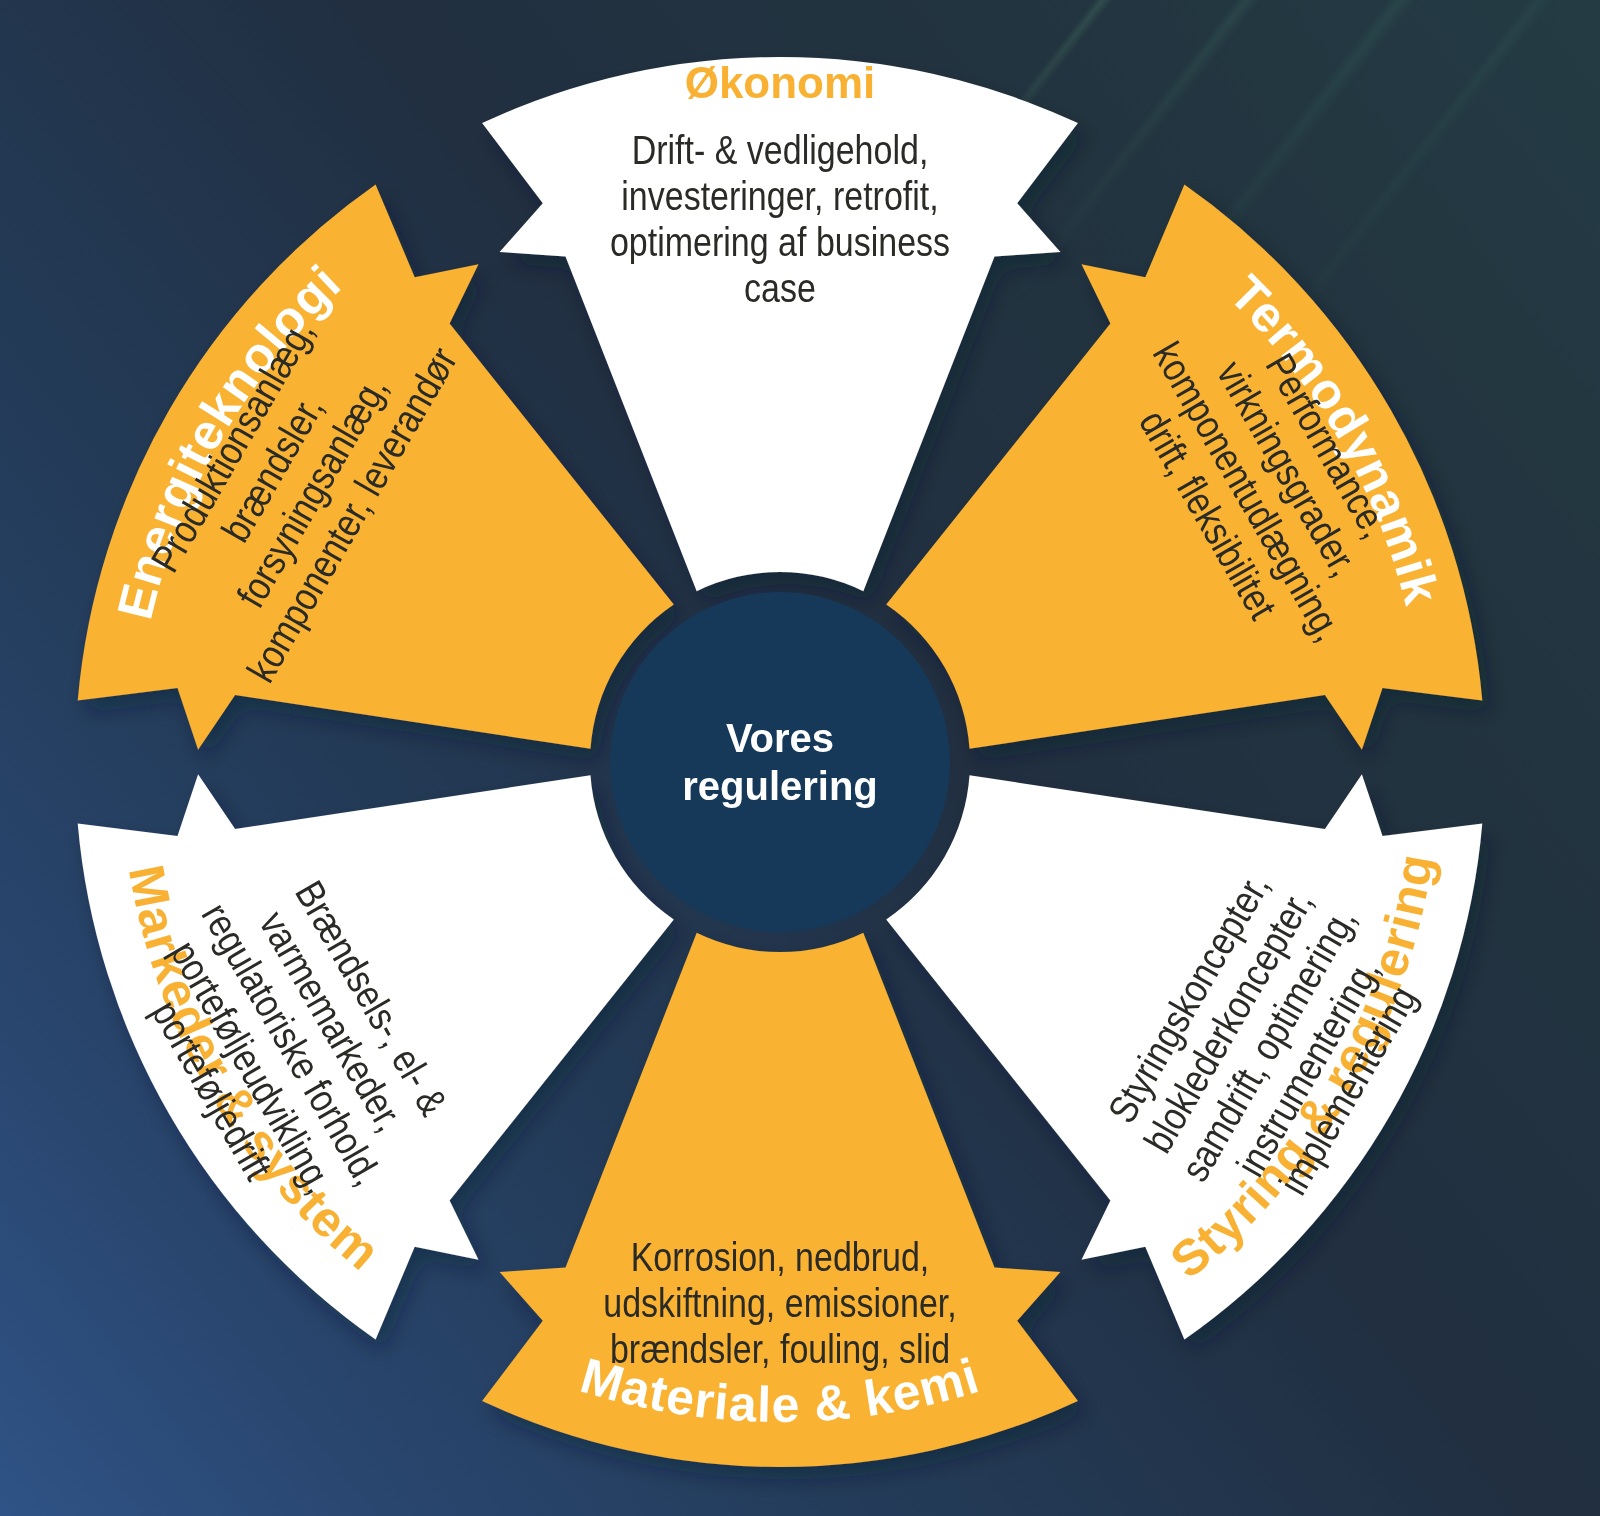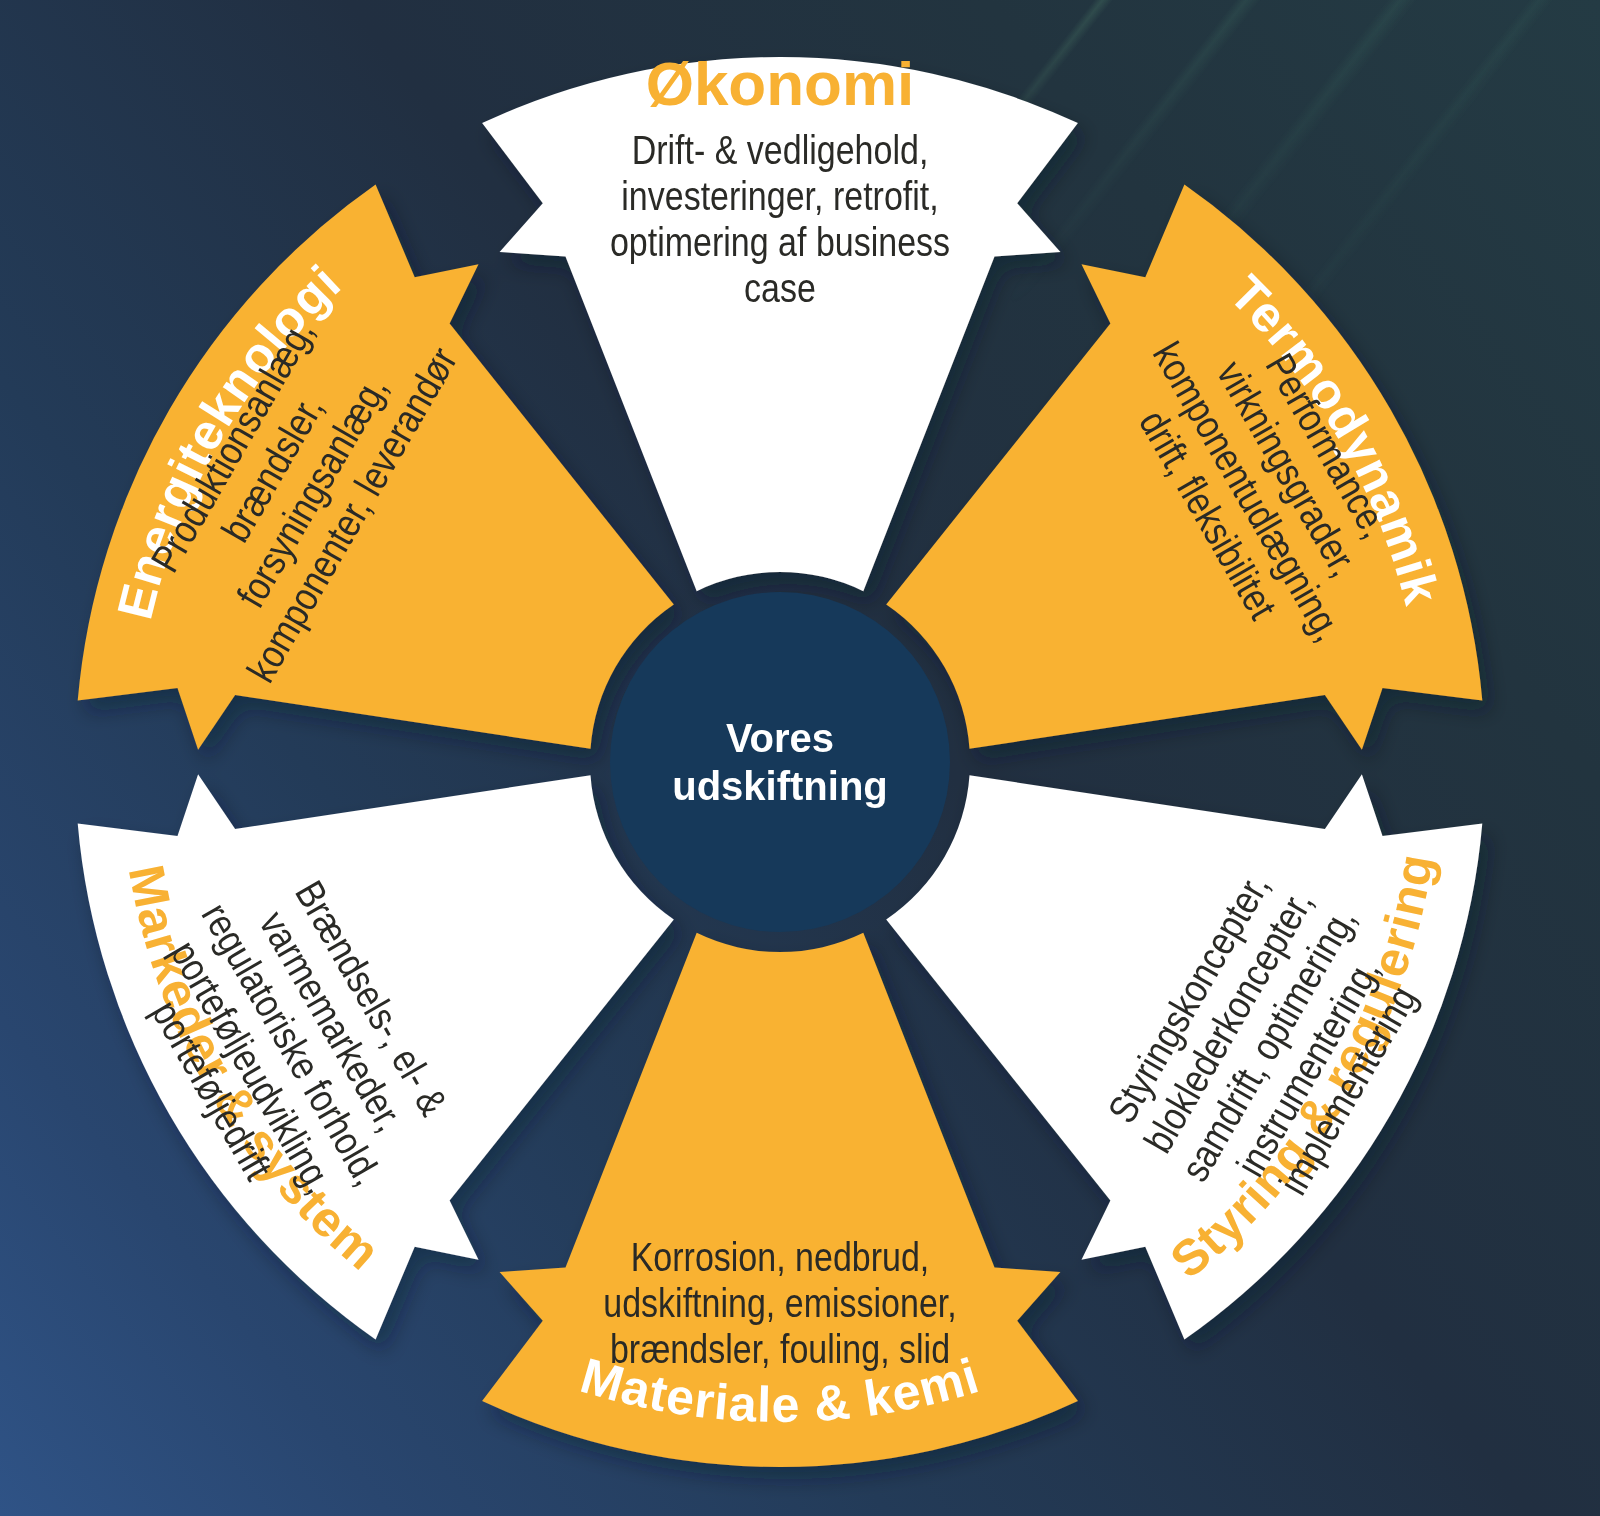--- a/index.html
+++ b/index.html
@@ -50,21 +50,21 @@
     pointer-events: none;
   }
   .body-text {
     font-size: 40px;
     line-height: 1.15;
     color: #2A2A26;
     font-weight: normal;
   }
   .title-top {
     left: 480px; top: 48px; width: 600px; height: 70px;
-    font-size: 62px; font-weight: bold; color: #F8B133;
+    font-size: 44px; font-weight: bold; color: #F8B133;
   }
   .center-label {
     left: 580px; top: 698px; width: 400px; height: 128px;
     font-size: 40px; line-height: 1.2; font-weight: bold; color: #FFFFFF;
   }
   .seg-okonomi   { left: 520px;  top: 127px;  width: 520px; height: 184px; transform: scaleX(0.85); }
   .seg-termo     { left: 1038px; top: 388px;  width: 460px; height: 184px; transform: rotate(60deg) scaleX(0.85); }
   .seg-styring   { left: 1038px; top: 929px;  width: 460px; height: 230px; transform: rotate(-60deg) scaleX(0.85); }
   .seg-materiale { left: 500px;  top: 1234px; width: 560px; height: 138px; transform: scaleX(0.85); }
   .seg-markeder  { left: 62px;   top: 929px;  width: 460px; height: 230px; transform: rotate(60deg) scaleX(0.85); }
@@ -139,13 +139,13 @@
 varmemarkeder,
 regulatoriske forhold,
 porteføljeudvikling,
 porteføljedrift</div>
 <div class="overlay body-text seg-energi">Produktionsanlæg,
 brændsler,
 forsyningsanlæg,
 komponenter, leverandør</div>
 
 <div class="overlay center-label">Vores
-udskiftning</div>
+regulering</div>
 
 </body></html>

